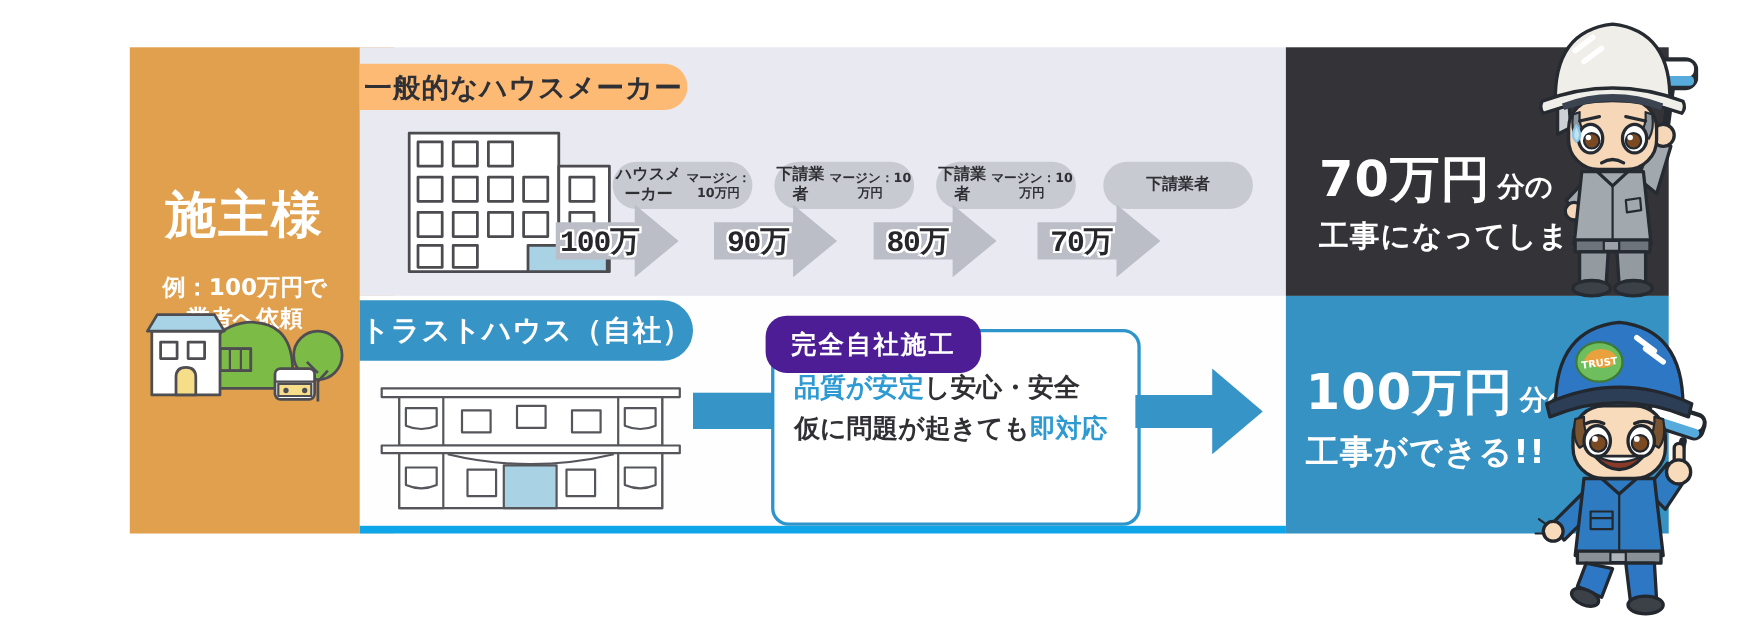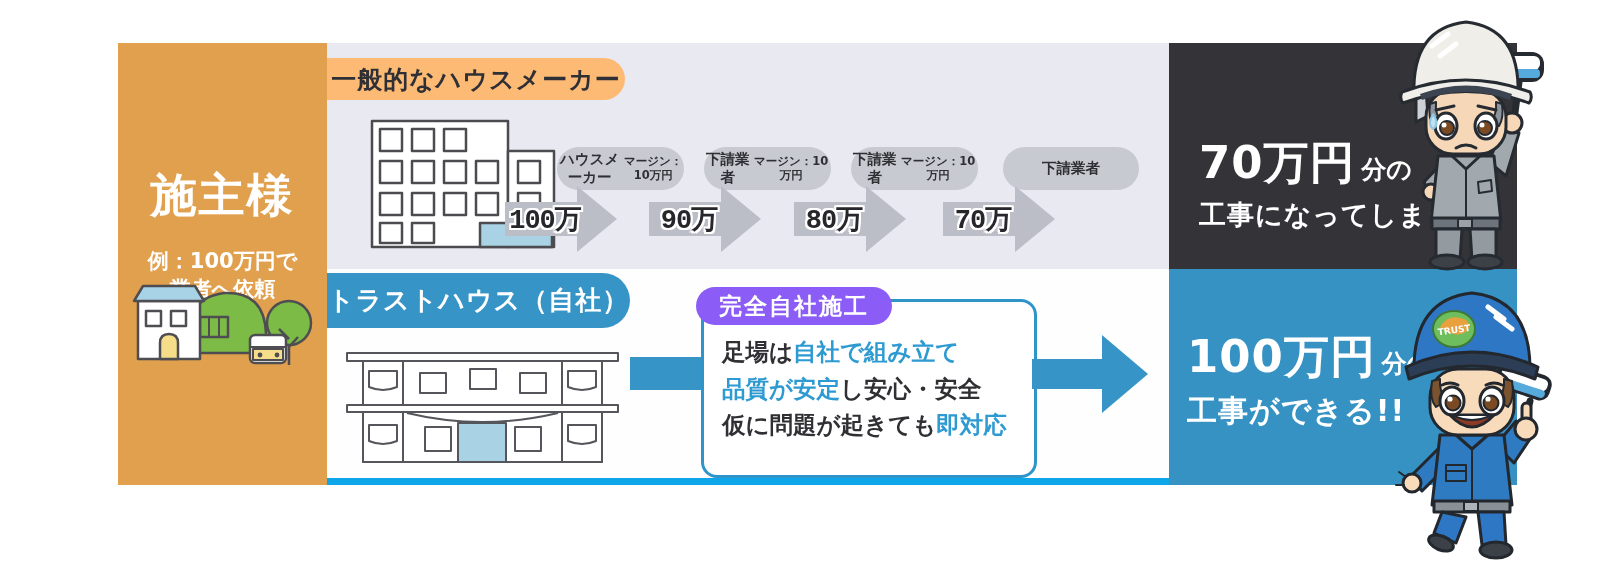--- a/index.html
+++ b/index.html
@@ -28,21 +28,21 @@
   .flow-pill{position:absolute;top:104px;width:127px;height:43px;background:#C8CAD2;border-radius:22px;
     display:flex;align-items:center;justify-content:center;text-align:center;}
   .flow-pill .name{font-size:14.5px;font-weight:bold;color:#2F3034;line-height:1.2;}
   .flow-pill .margin{font-size:11.5px;font-weight:600;color:#2F3034;line-height:1.2;}
   .flow-arrow{position:absolute;top:143px;width:112px;height:66px;}
   .amount{position:absolute;left:0;top:15px;width:80px;text-align:center;font-size:27px;font-weight:bold;color:#26262B;letter-spacing:-1px;
     text-shadow:-2px -2px 0 #fff,2px -2px 0 #fff,-2px 2px 0 #fff,2px 2px 0 #fff,-2px 0 0 #fff,2px 0 0 #fff,0 -2px 0 #fff,0 2px 0 #fff;font-family:Liberation Mono, monospace;}
 
   
   #info-box{left:374px;top:30px;width:330px;height:173px;background:#fff;border:3px solid #2E95CB;border-radius:16px;}
-  #info-box-title{left:-8px;top:-15px;width:196px;height:38px;background:#8b5cf6;border-radius:19px;
+  #info-box-title{left:-8px;top:-15px;width:196px;height:52px;background:#4c1d95;border-radius:19px;
     display:flex;align-items:center;justify-content:center;color:#fff;font-size:23px;font-weight:bold;letter-spacing:2px;}
   #info-lines{padding:32px 0 0 18px;font-size:23.5px;font-weight:bold;color:#302F33;line-height:36.5px;white-space:nowrap;}
   .hl{color:#2E9AD2;}
 
   
   .result-block{color:#ffffff;font-weight:bold;white-space:nowrap;}
   .result-amount{font-size:45px;letter-spacing:1px;}
   .result-suffix{font-size:25px;}
   .result-line2{font-size:27px;margin-top:4px;letter-spacing:1px;}
   #dark-result{left:30px;top:90px;}
@@ -184,21 +184,20 @@
         <rect x="170" y="84" width="26" height="24"></rect>
         <rect x="113" y="80" width="48" height="39" fill="#A9D2E4"></rect>
       </g>
     </svg>
 
     <div class="abs" style="left:303px;top:88px;width:74px;height:33px;background:#3695C6"></div>
 
     <div id="info-box" class="abs">
       <div id="info-box-title" class="abs">完全自社施工</div>
       <div id="info-lines">
-        <div><span>足場は</span><span class="hl">自社で組み立て</span></div>
         <div><span class="hl">品質が安定</span><span>し安心・安全</span></div>
         <div><span>仮に問題が起きても</span><span class="hl">即対応</span></div>
       </div>
     </div>
 
     <svg class="abs" style="left:705px;top:66px" width="116" height="78" viewBox="0 0 116 78">
       <polygon points="0,24 70,24 70,0 116,39 70,78 70,54 0,54" fill="#3695C6"></polygon>
     </svg>
   </div>
 

